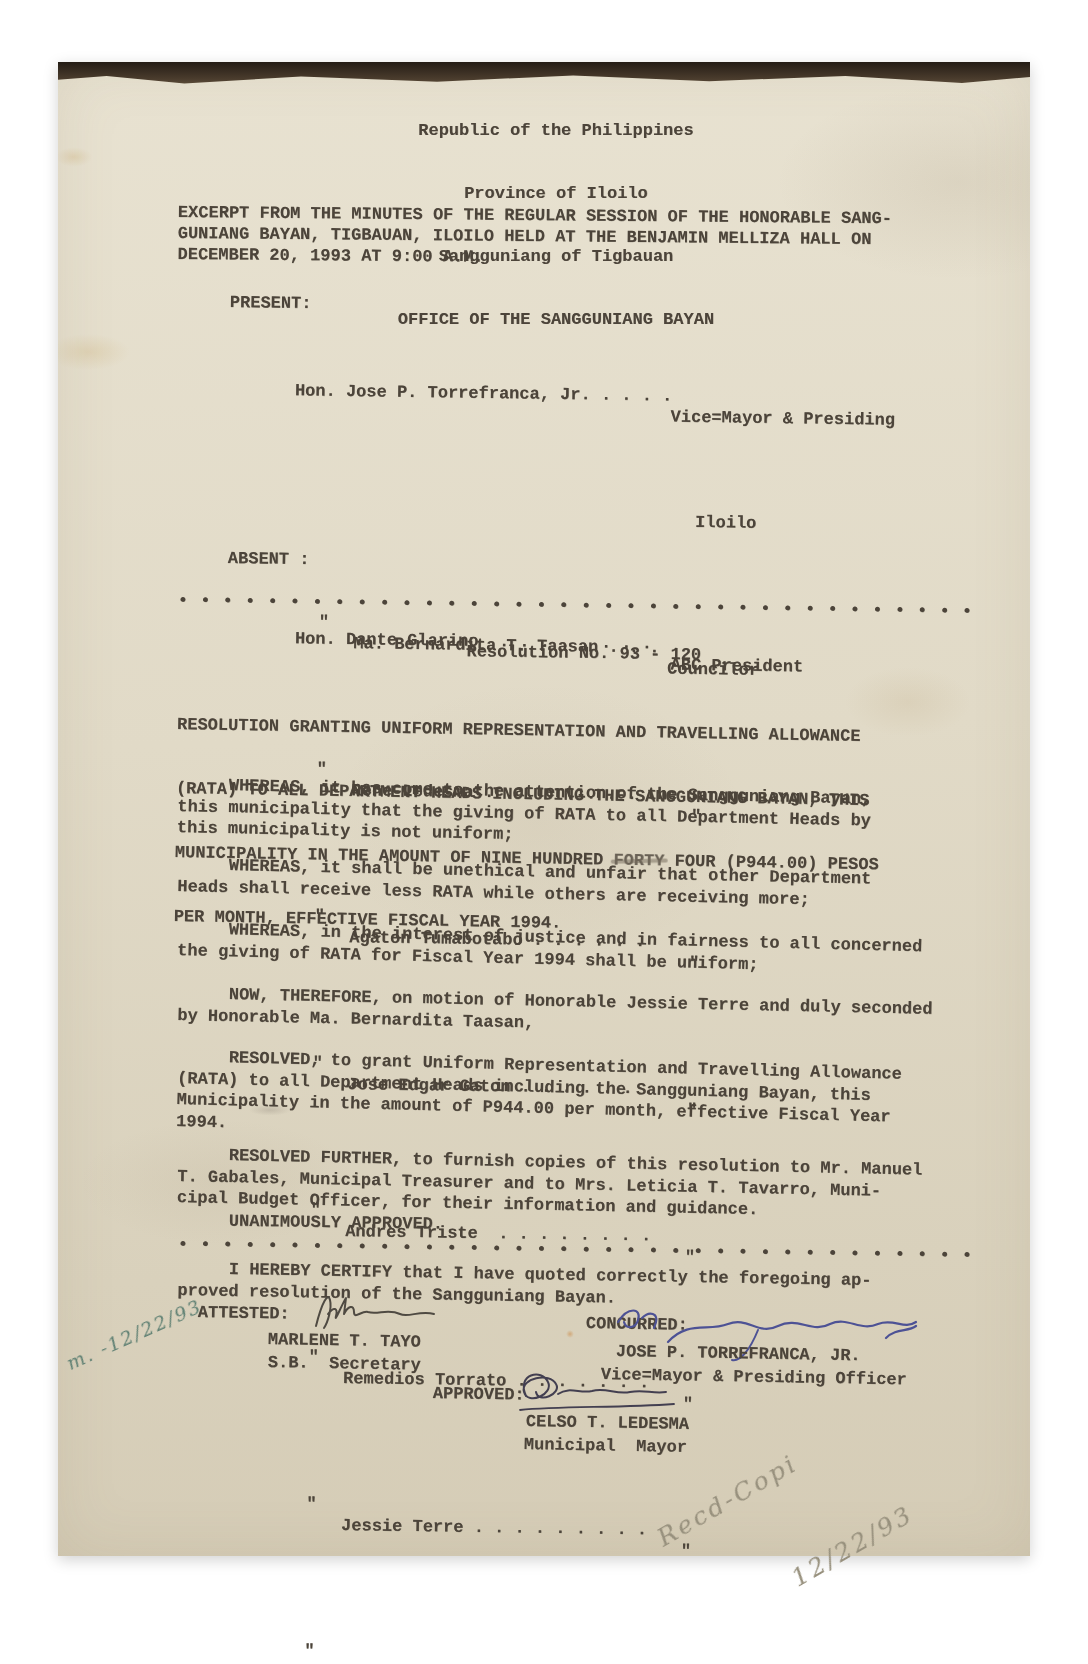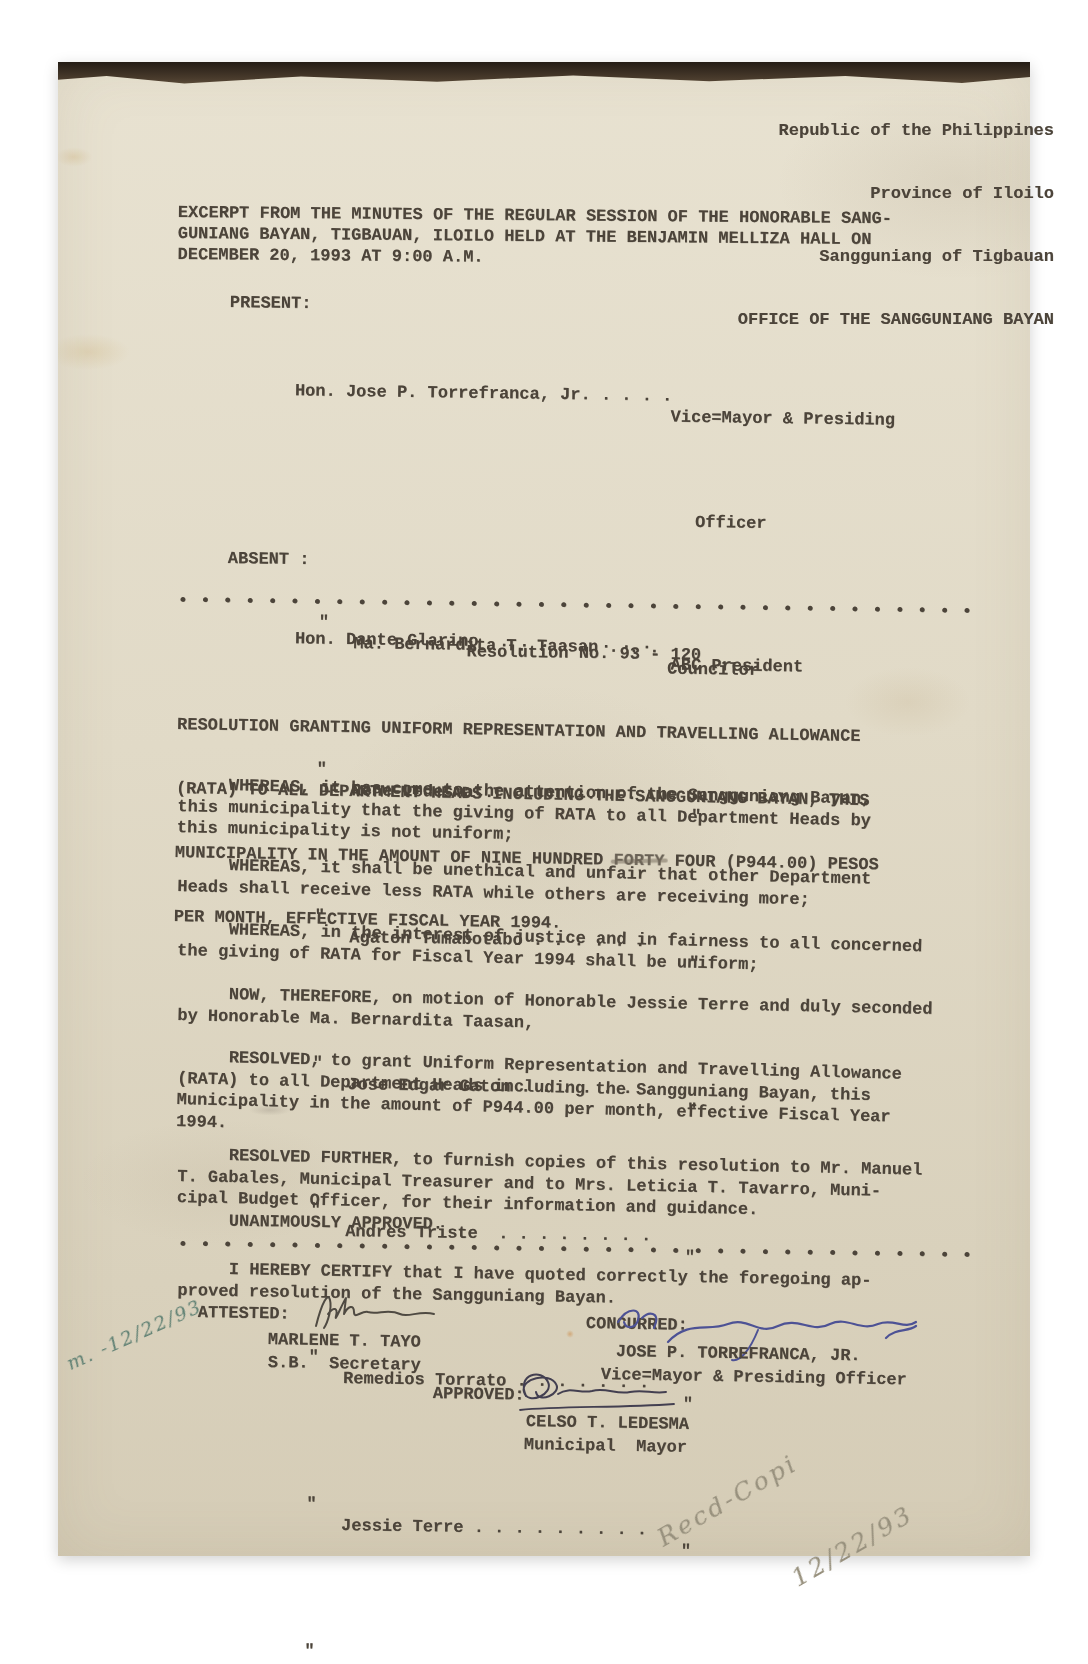--- a/index.html
+++ b/index.html
@@ -63,38 +63,38 @@
   .hand-pencil .l2 { padding-left:96px; }
   .sig path { fill:none; stroke-linecap:round; stroke-linejoin:round; }
 </style>
 </head>
 <body>
 
 <div class="canvas">
   <div class="paper">
     <div class="top-strip"></div>
 
-    <div class="abs tw center" style="left:0;top:16px;width:996px;text-align:right;">
+    <div class="abs tw center" style="left:0;top:16px;width:996px;">
       <div class="tl">Republic of the Philippines</div>
       <div class="tl">Province of Iloilo</div>
       <div class="tl">Sangguniang of Tigbauan</div>
       <div class="tl">OFFICE OF THE SANGGUNIANG BAYAN</div>
     </div>
 
     <div class="abs tw r05" style="left:120px;top:140px;"><div class="tl">EXCERPT FROM THE MINUTES OF THE REGULAR SESSION OF THE HONORABLE SANG-</div><div class="tl">GUNIANG BAYAN, TIGBAUAN, ILOILO HELD AT THE BENJAMIN MELLIZA HALL ON</div><div class="tl">DECEMBER 20, 1993 AT 9:00 A.M.</div></div>
 
     <div class="abs tw r08" style="left:172px;top:230px;">PRESENT:</div>
 
     <div class="abs tw r08" style="left:0;top:252px;width:972px;height:250px;">
       <div class="prow" style="top:0">
         <span class="hon">Hon. Jose P. Torrefranca, Jr. . . . .</span>
         <span class="t">Vice=Mayor &amp; Presiding</span>
       </div>
       <div class="prow" style="top:20.8px">
-        <span class="t2">Officer</span>
+        <span class="t2">Iloilo</span>
       </div>
       <div class="prow" style="top:41.6px">
         <span class="dit">"</span>
         <span class="nm">Ma. Bernardita T. Taasan . . .</span>
         <span class="t">Councilor</span>
       </div>
       <div class="prow" style="top:62.4px">
         <span class="dit">"</span>
         <span class="nm">Rene Ledesma . . . . . . . . .</span>
         <span class="t2">"</span>

